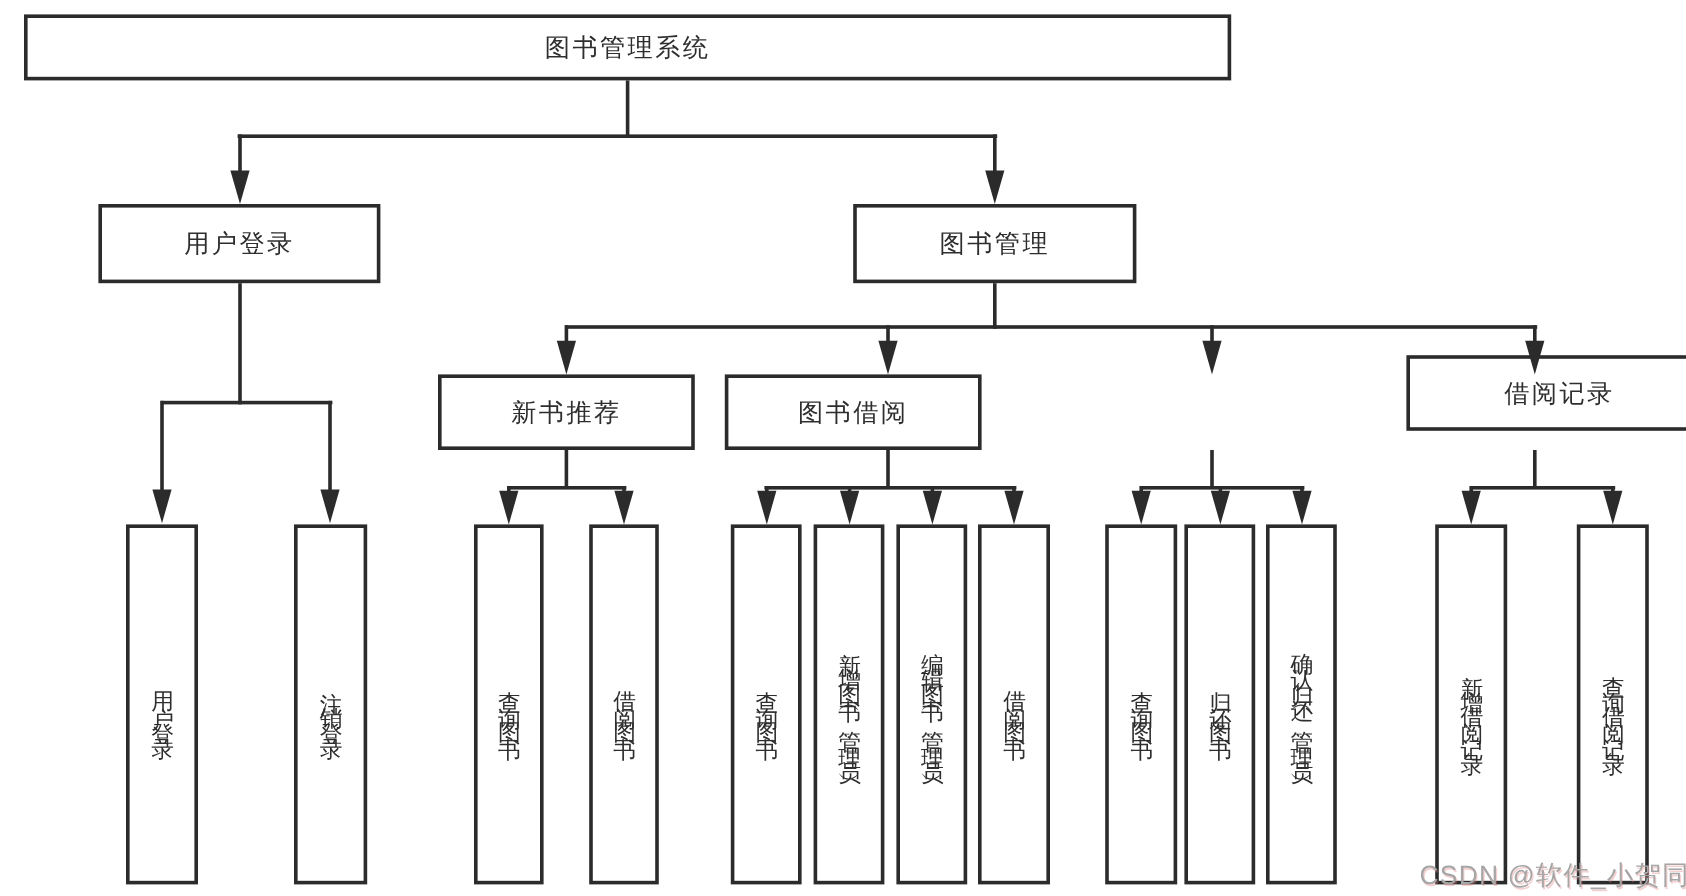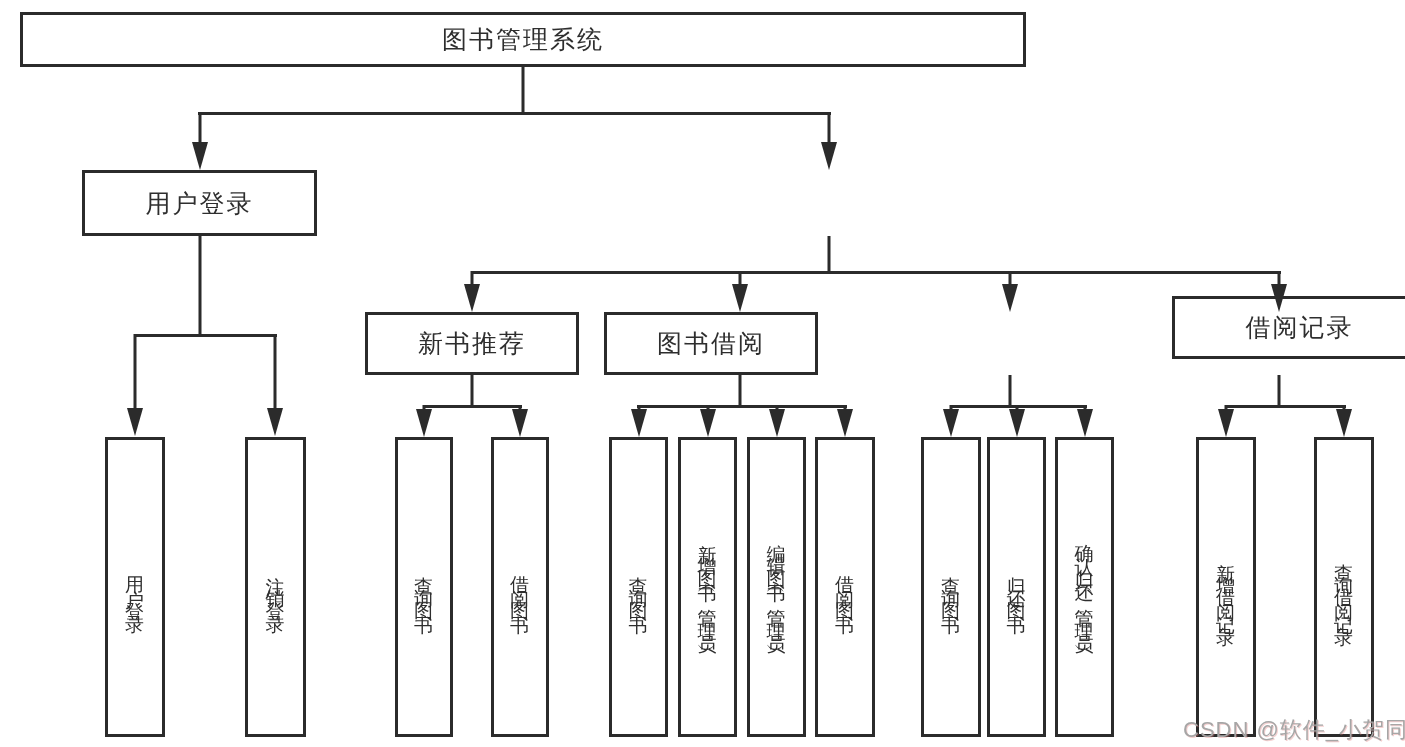--- a/index.html
+++ b/index.html
@@ -17,21 +17,21 @@
   }
   .box{
     position:absolute;
     border:3px solid var(--line);
     background:#fff;
     box-sizing:border-box;
     display:flex;align-items:center;justify-content:center;
     color:var(--text);
   }
   .hbox{
-    font-size:25px;
+    font-size:21px;
     letter-spacing:2px;
     white-space:nowrap;
     text-align:center;
   }
   .vbox{
     font-size:19px;
   }
   .vbox .vtext{
     writing-mode:vertical-rl;
     text-orientation:mixed;
@@ -64,20 +64,21 @@
   }
 </style>
 </head>
 <body>
 
 <div class="canvas">
 
   <div class="box hbox" style="left:20px;top:12px;width:1006px;height:55px">图书管理系统</div>
 
   <div class="box hbox" style="left:82px;top:170px;width:235px;height:66px">用户登录</div>
+  <div class="box hbox" style="left:711px;top:170px;width:236px;height:66px">图书管理</div>
 
   <div class="box hbox" style="left:365px;top:312px;width:214px;height:63px">新书推荐</div>
   <div class="box hbox" style="left:604px;top:312px;width:214px;height:63px">图书借阅</div>
   <div class="box hbox" style="left:1172px;top:296px;width:255px;height:63px">借阅记录</div>
 
   <div class="box vbox" style="left:105px;top:437px;width:60px;height:300px">
     <span class="vtext">用户登录</span>
   </div>
   <div class="box vbox" style="left:245px;top:437px;width:61px;height:300px">
     <span class="vtext">注销登录</span>

